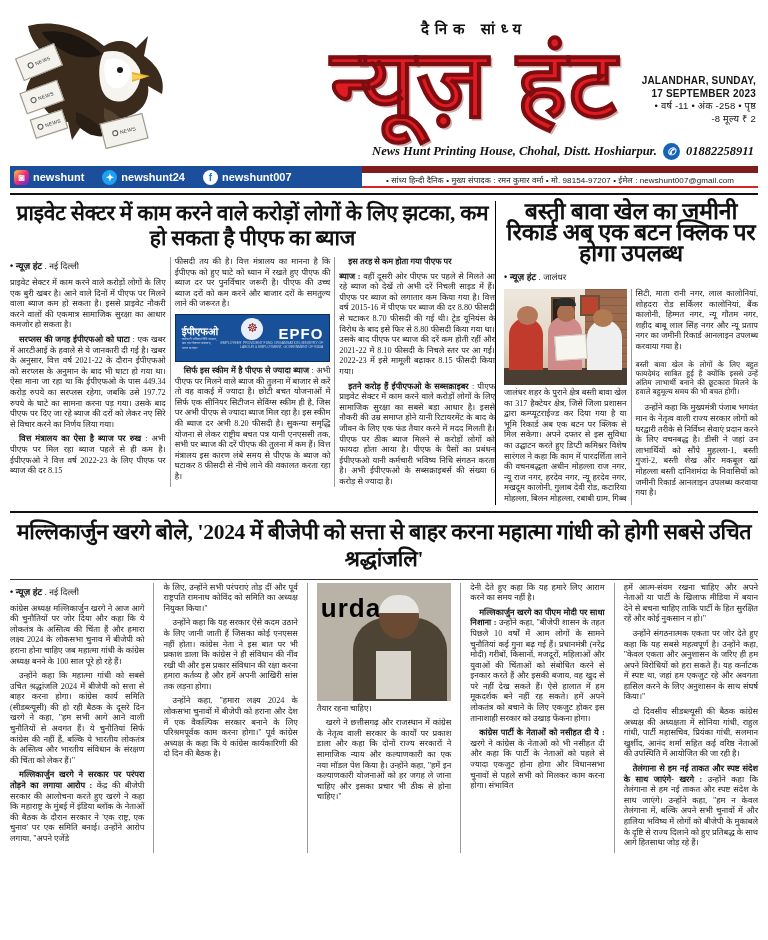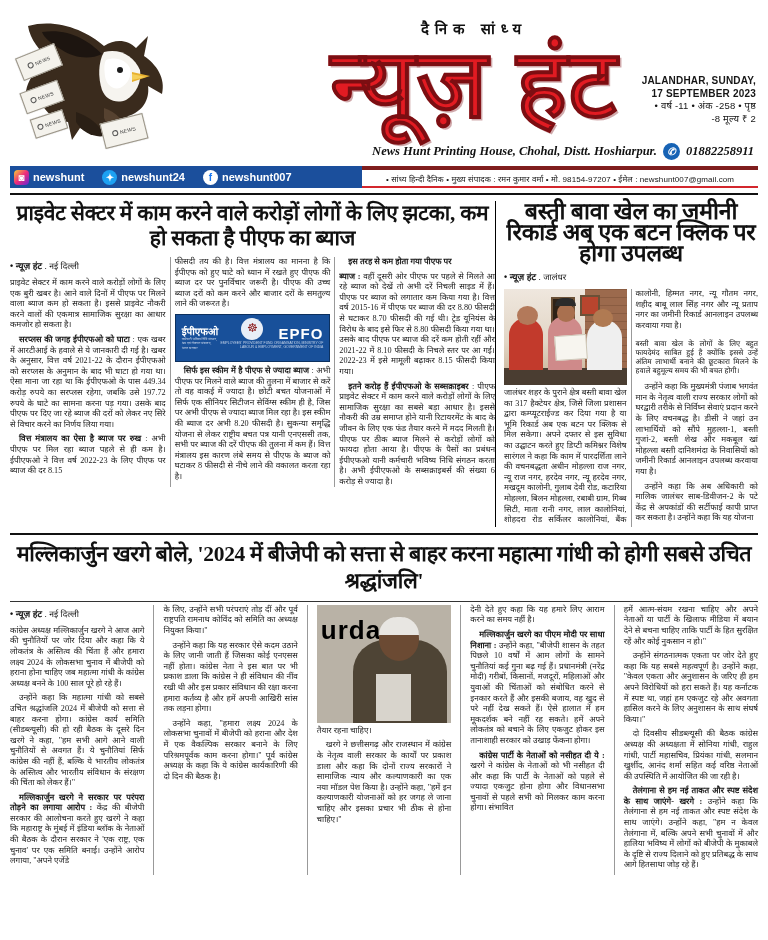--- a/index.html
+++ b/index.html
@@ -155,21 +155,21 @@
   .sicon {
     width: 15px; height: 15px; border-radius: 4px;
     display: inline-flex; align-items: center; justify-content: center;
     font-size: 10px; color: #fff;
   }
   .ig { background: linear-gradient(135deg,#f9ce34,#ee2a7b,#6228d7); }
   .tw { background: #1da1f2; border-radius: 50%; }
   .fb { background: #ffffff; color: #1877f2; border-radius: 50%; font-weight: 900; }
   .social-right {
     flex: 1 1 auto;
-    border-top: 4px solid #7f1d1d;
+    border-top: 7px solid #7f1d1d;
     border-bottom: 2px solid #d3262c;
     display: flex;
     align-items: center;
     justify-content: center;
     font-family: "Liberation Sans", sans-serif;
     font-size: 8px;
     color: #151515;
     letter-spacing: .1px;
     padding: 0 4px;
   }
@@ -473,21 +473,20 @@
           <div class="ph-person" style="left:36%;width:28%;height:56%;background:#cf8a8a"></div>
           <div class="ph-head" style="left:43%;bottom:66%;width:15%;height:18%;background:#a9704f"></div>
           <div style="position:absolute;left:42%;bottom:82%;width:17%;height:9%;background:#2b2b2b;border-radius:8px 8px 0 0"></div>
           <div class="ph-person" style="right:4%;width:28%;height:52%;background:#efefef"></div>
           <div class="ph-head" style="right:11%;bottom:60%;width:16%;height:19%;background:#b07a52"></div>
           <div class="ph-doc" style="left:42%;bottom:26%;width:26%;height:26%"></div>
         </div>
         <p class="body noind">जालंधर शहर के पुराने क्षेत्र बस्ती बावा खेल का 317 हैक्टेयर क्षेत्र, जिसे जिला प्रशासन द्वारा कम्प्यूटराईज्ड कर दिया गया है या भूमि रिकार्ड अब एक बटन पर क्लिक से मिल सकेगा। अपने दफ्तर से इस सुविधा का उद्घाटन करते हुए डिप्टी कमिश्नर विशेष सारंगल ने कहा कि काम में पारदर्शिता लाने की वचनबद्धता अधीन मोहल्ला राज नगर, न्यू राज नगर, हरदेव नगर, न्यू हरदेव नगर, मखदूम कालोनी, गुलाब देवी रोड, कटारिया मोहल्ला, बिलन मोहल्ला, रबाबी ग्राम, गिब्ब सिटी, माता रानी नगर, लाल कालोनियां, शोहदरा रोड सर्किलर कालोनियां, बैंक कालोनी, हिम्मत नगर, न्यू गौतम नगर, शहीद बाबू लाल सिंह नगर और न्यू प्रताप नगर का जमीनी रिकार्ड आनलाइन उपलब्ध करवाया गया है।</p>
         <p class="cap">बस्ती बावा खेल के लोगों के लिए बहुत फायदेमंद साबित हुई है क्योंकि इससे उन्हें अंतिम लाभार्थी बनाने की छूटकारा मिलने के हवाले बहुमूल्य समय की भी बचत होगी।</p>
         <p class="body">उन्होंने कहा कि मुख्यमंत्री पंजाब भगवंत मान के नेतृत्व वाली राज्य सरकार लोगों को घरद्वारी तरीके से निर्विघ्न सेवाएं प्रदान करने के लिए वचनबद्ध है। डीसी ने जहां उन लाभार्थियों को सौंपे मुहल्ला-1, बस्ती गुजां-2, बस्ती शेख और मकबूल खां मोहल्ला बस्ती दानिशमंदा के निवासियों को जमीनी रिकार्ड आनलाइन उपलब्ध करवाया गया है।</p>
-        <p class="body">उन्होंने कहा कि अब अधिकारी को मालिक जालंधर साब-डिवीजन-2 के पटे केंद्र से अपकांडों की सर्टीफाई कापी प्राप्त कर सकता है। उन्होंने कहा कि यह योजना</p>
       </div>
     </div>
   </div>
 
   <div class="midrule"></div>
 
   <div class="lower">
     <h1 class="headline2">मल्लिकार्जुन खरगे बोले, '2024 में बीजेपी को सत्ता से बाहर करना महात्मा गांधी को होगी सबसे उचित श्रद्धांजलि'</h1>
     <div class="rule-thin"></div>
 

